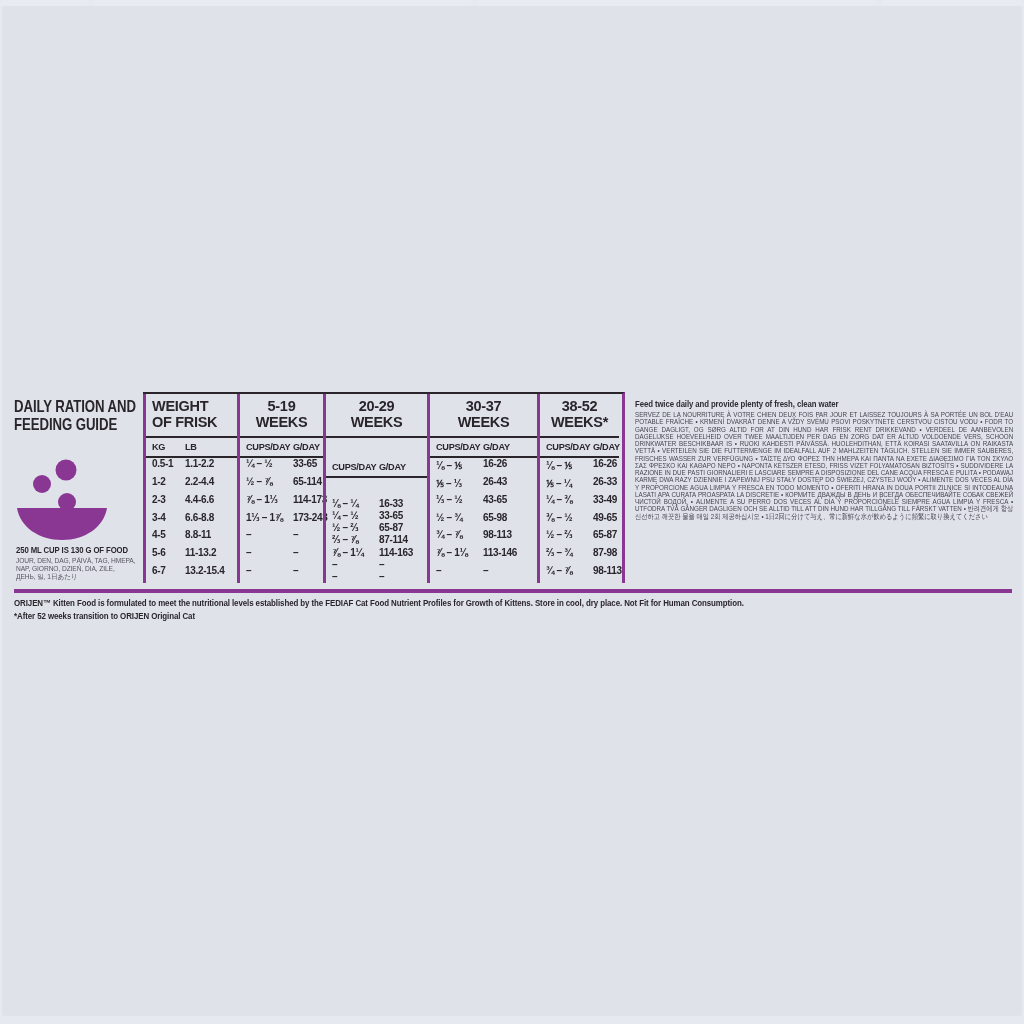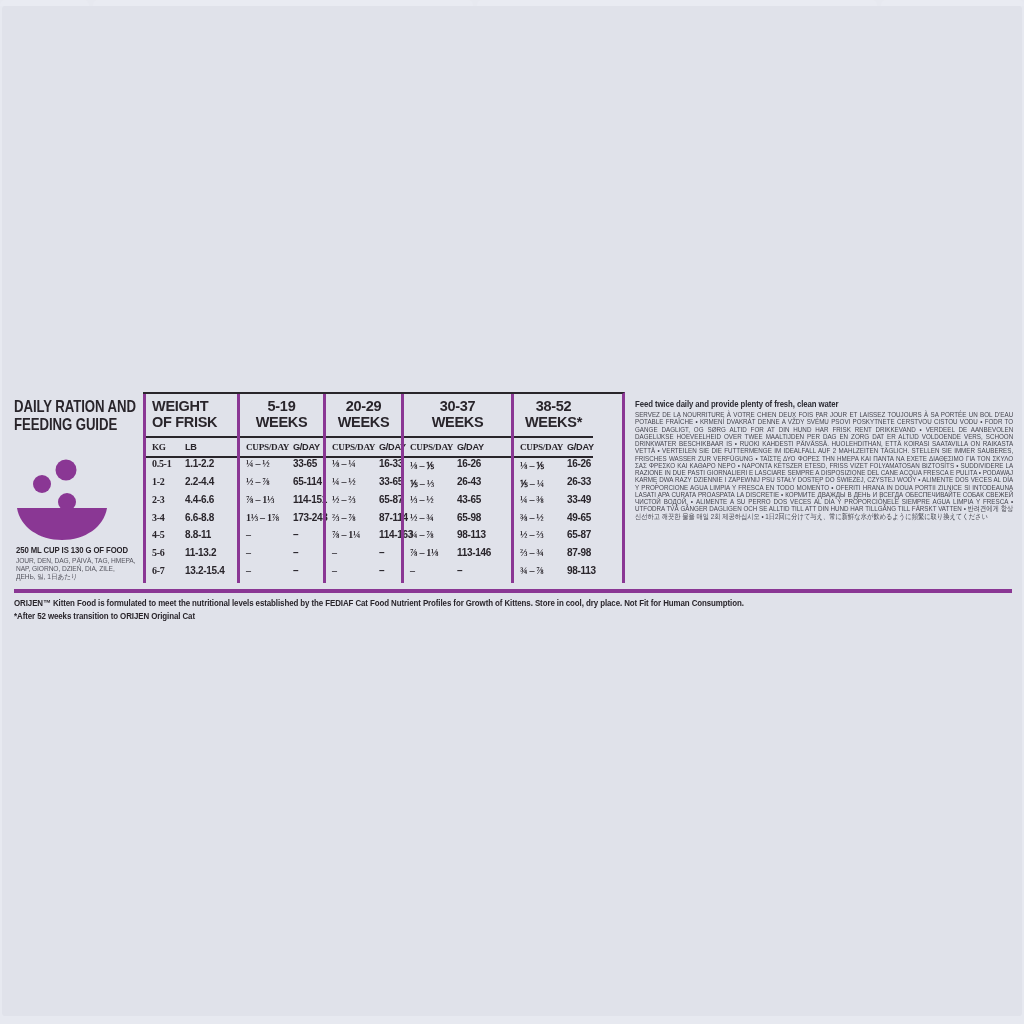--- a/index.html
+++ b/index.html
@@ -33,34 +33,34 @@
     transform:scaleX(0.95);transform-origin:0 0;
   }
 
   
   .ftable{
     position:absolute;left:143px;top:392px;width:482px;height:191px;
     box-sizing:border-box;border-top:2px solid #29252b;border-right:3px solid #8a3794;
     display:flex;color:#29252b;
   }
   .tgroup{box-sizing:border-box;border-left:3px solid #8a3794;display:flex;flex-direction:column;}
-  .tg-w{width:94px;} .tg-1{width:86px;} .tg-2{width:78px;} .tg-3{width:110px;} .tg-4{width:82px;}
+  .tg-w{width:94px;} .tg-1{width:86px;} .tg-2{width:104px;gap:20px;} .tg-3{width:110px;} .tg-4{width:82px;}
   .ghead{
     height:44px;box-sizing:border-box;padding-top:5px;
     border-bottom:2px solid #29252b;
     font-size:14.5px;line-height:15.5px;font-weight:700;text-align:center;letter-spacing:-0.3px;
   }
   .tg-w .ghead{text-align:left;padding-left:6px;}
   .gsub{
     height:20px;box-sizing:border-box;border-bottom:2px solid #29252b;
     display:flex;align-items:center;font-size:9.2px;font-weight:700;letter-spacing:-0.3px;white-space:nowrap;
   }
   .grows{flex:1;display:flex;flex-direction:column;}
   .trow{flex:1;display:flex;font-size:10px;font-weight:700;letter-spacing:-0.3px;white-space:nowrap;}
-  .c1{box-sizing:border-box;padding-left:6px;flex:0 0 auto;font-family:Liberation Serif, serif;}
+  .c1{box-sizing:border-box;padding-left:6px;flex:0 0 auto;}
   .tg-w .c1{width:39px;}
   .tg-1 .c1,.tg-2 .c1,.tg-3 .c1,.tg-4 .c1{width:53px;}
   .c2{flex:1;}
 
   
   .waterhead{
     position:absolute;left:635px;top:399px;
     font-size:8.4px;font-weight:700;color:#2b2b33;letter-spacing:-0.1px;
     transform:scaleX(0.93);transform-origin:0 0;white-space:nowrap;
   }
@@ -162,21 +162,21 @@
       <div class="trow">
           <span class="c1">¼ – ½</span>
           <span class="c2">33-65</span>
         </div>
       <div class="trow">
           <span class="c1">½ – ⅞</span>
           <span class="c2">65-114</span>
         </div>
       <div class="trow">
           <span class="c1">⅞ – 1⅓</span>
-          <span class="c2">114-151</span>
+          <span class="c2">114-173</span>
         </div>
       <div class="trow">
           <span class="c1">1⅓ – 1⅞</span>
           <span class="c2">173-243</span>
         </div>
       <div class="trow">
           <span class="c1">–</span>
           <span class="c2">–</span>
         </div>
       <div class="trow">

